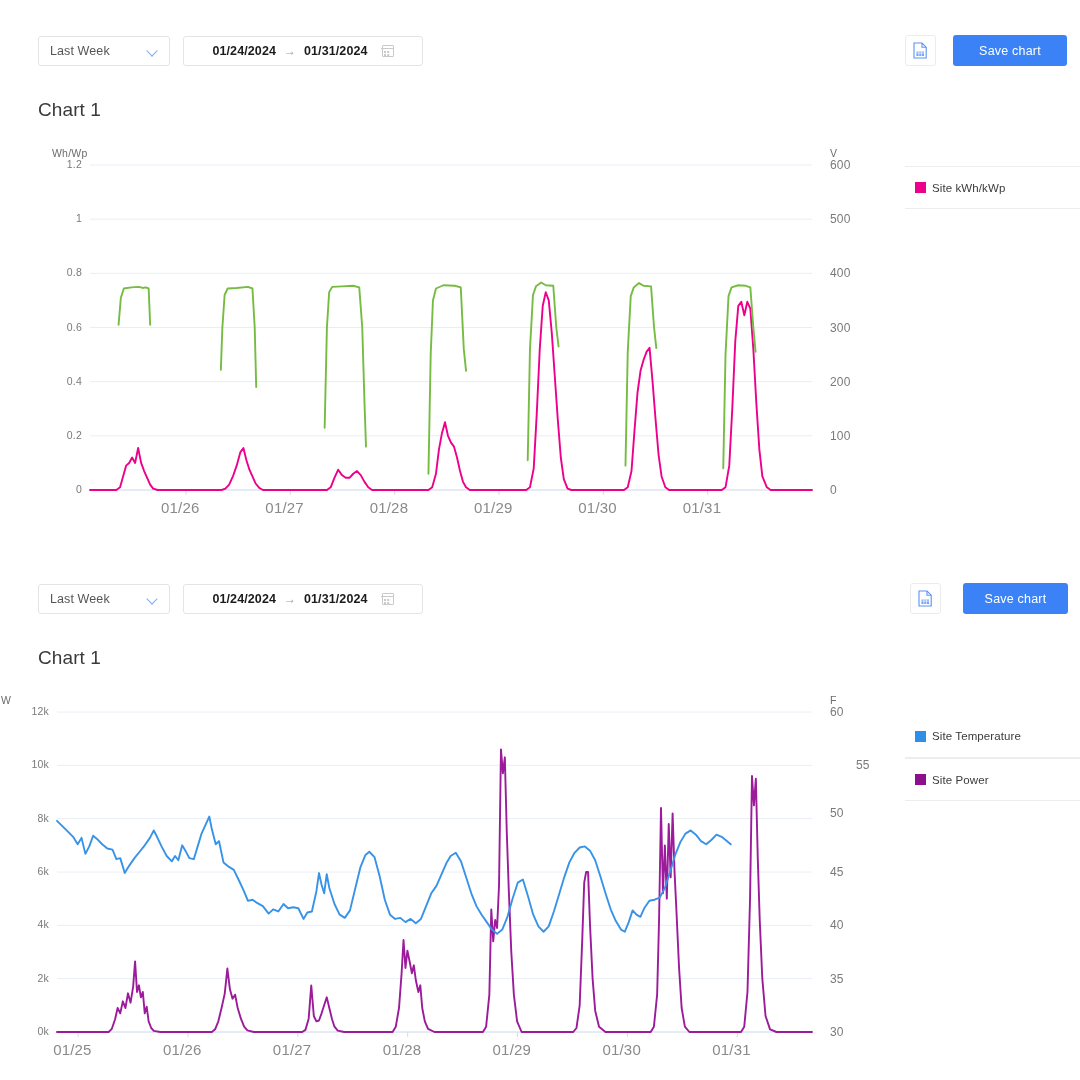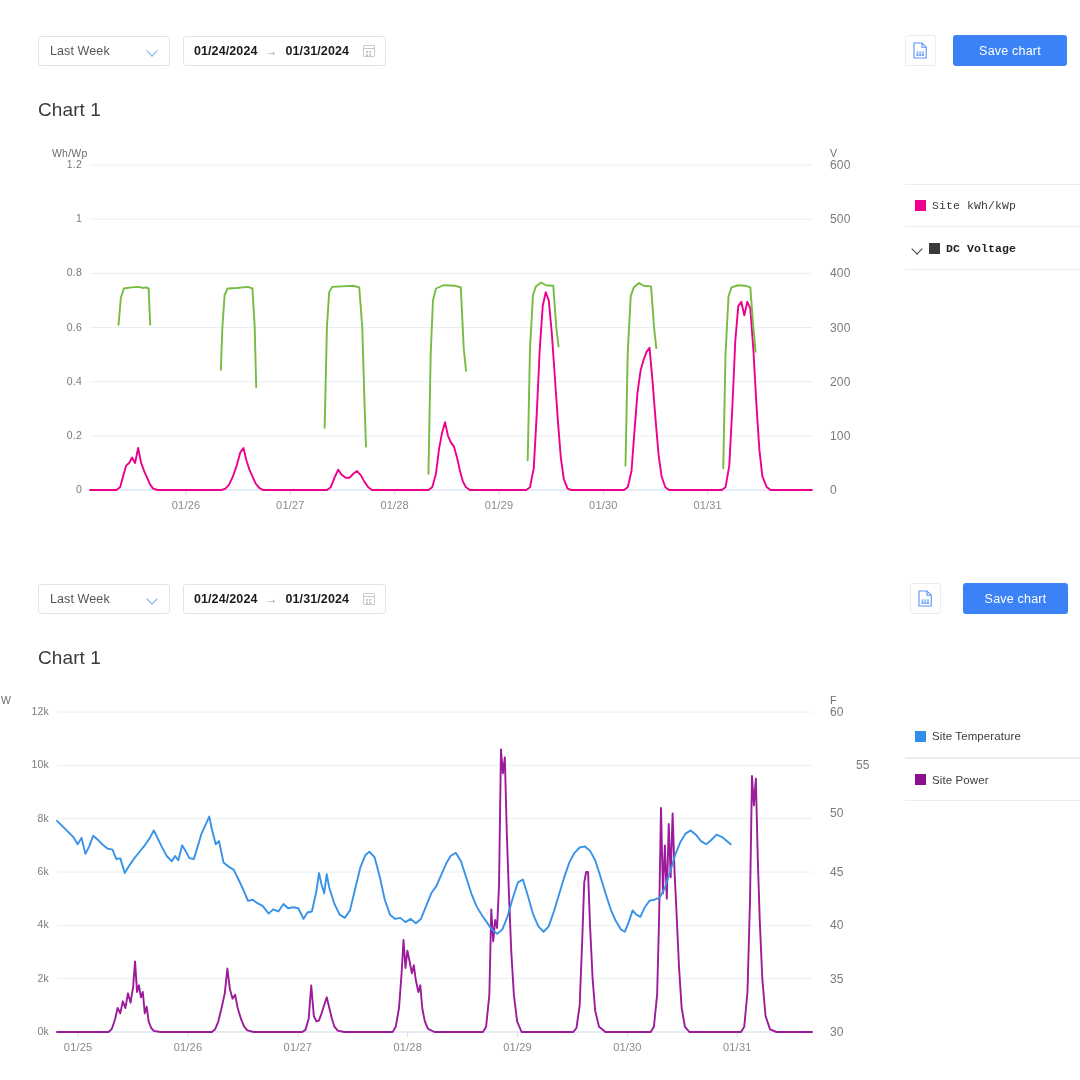--- a/index.html
+++ b/index.html
@@ -30,21 +30,21 @@
     width: 16px; height: 16px; margin-right: 8px; position: relative;
   }
   .chev::before {
     content: ""; position: absolute; left: 3px; top: 4px;
     width: 7px; height: 7px;
     border-right: 1.4px solid #7aadf0; border-bottom: 1.4px solid #7aadf0;
     transform: rotate(45deg);
   }
   .daterange {
     position: absolute; left: 183px; top: 36px;
-    width: 203px; height: 30px;
+    width: 240px; height: 30px;
     border: 1px solid #e4e4e4; border-radius: 3px; background: #fff;
     display: flex; align-items: center; justify-content: center;
     box-sizing: border-box; gap: 8px;
   }
   .daterange .d {
     font-size: 12.5px; color: #1b1b1b; font-weight: 600; letter-spacing: .1px;
   }
   .daterange .arr { font-size: 12px; color: #999; }
   .cal {
     width: 12px; height: 12px; margin-left: 6px;
@@ -87,22 +87,22 @@
   }
   .ylab {
     position: absolute; font-size: 10.5px; color: #7a7a7a;
     text-align: right; width: 48px; letter-spacing: .2px;
   }
   .ylab-r {
     position: absolute; font-size: 12px; color: #7a7a7a;
     text-align: left; width: 48px; letter-spacing: .2px;
   }
   .xlab {
-    position: absolute; font-size: 11px; color: #8a8a8a;
-    text-align: center; width: 50px; letter-spacing: .2px;
+    position: absolute; font-size: 15px; color: #8a8a8a;
+    width: 50px; letter-spacing: .2px;
   }
 
   
   .legend { position: absolute; width: 175px; }
   .legend-row {
     display: flex; align-items: center; height: 43px;
     border-bottom: 1px solid #ededed; padding-left: 10px; box-sizing: border-box;
   }
   .legend-row.top { border-top: 1px solid #ededed; }
   .sw {
@@ -190,29 +190,24 @@
       <div class="ylab-r" style="left: 830px; top: 288.833px;">100</div>
       <div class="ylab-r" style="left: 830px; top: 234.667px;">200</div>
       <div class="ylab-r" style="left: 830px; top: 180.5px;">300</div>
       <div class="ylab-r" style="left: 830px; top: 126.333px;">400</div>
       <div class="ylab-r" style="left: 830px; top: 72.1667px;">500</div>
       <div class="ylab-r" style="left: 830px; top: 18px;">600</div>
       <div class="axis-unit" style="left: 52px; top: 7px;">Wh/Wp</div>
       <div class="axis-unit" style="left: 830px; top: 7px;">V</div>
     </div>
 
-  <div class="legend" style="left:905px;top:184px;font-family:Liberation Mono, monospace;" id="legend1">
+  <div class="legend" style="left:905px;top:166px;" id="legend1">
       <div class="legend-row top">
         <span class="sw" style="background: rgb(236, 0, 140);"></span>
         <span class="legend-txt">Site kWh/kWp</span>
-      </div>
-      <div class="legend-row">
-        <span class="legend-chev"></span>
-        <span class="sw" style="background: rgb(58, 58, 58);"></span>
-        <span class="legend-txt bold">DC Voltage</span>
       </div>
     </div>
 </div>
 
 <div class="panel" id="panel2">
 
   <div class="toolbar">
     <div class="range-select" style="top:44px;">
       <span class="lbl">Last Week</span>
       <span class="chev"></span>

